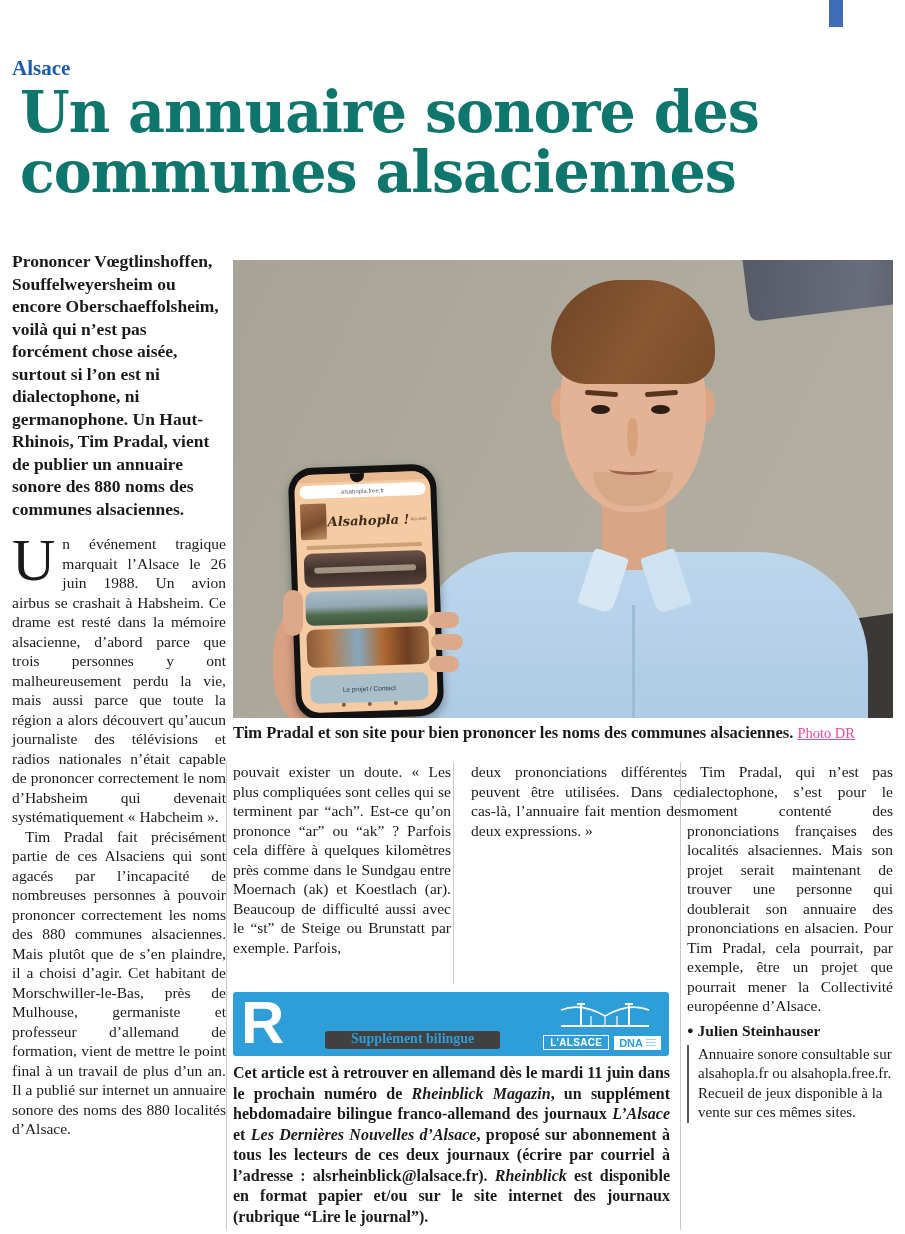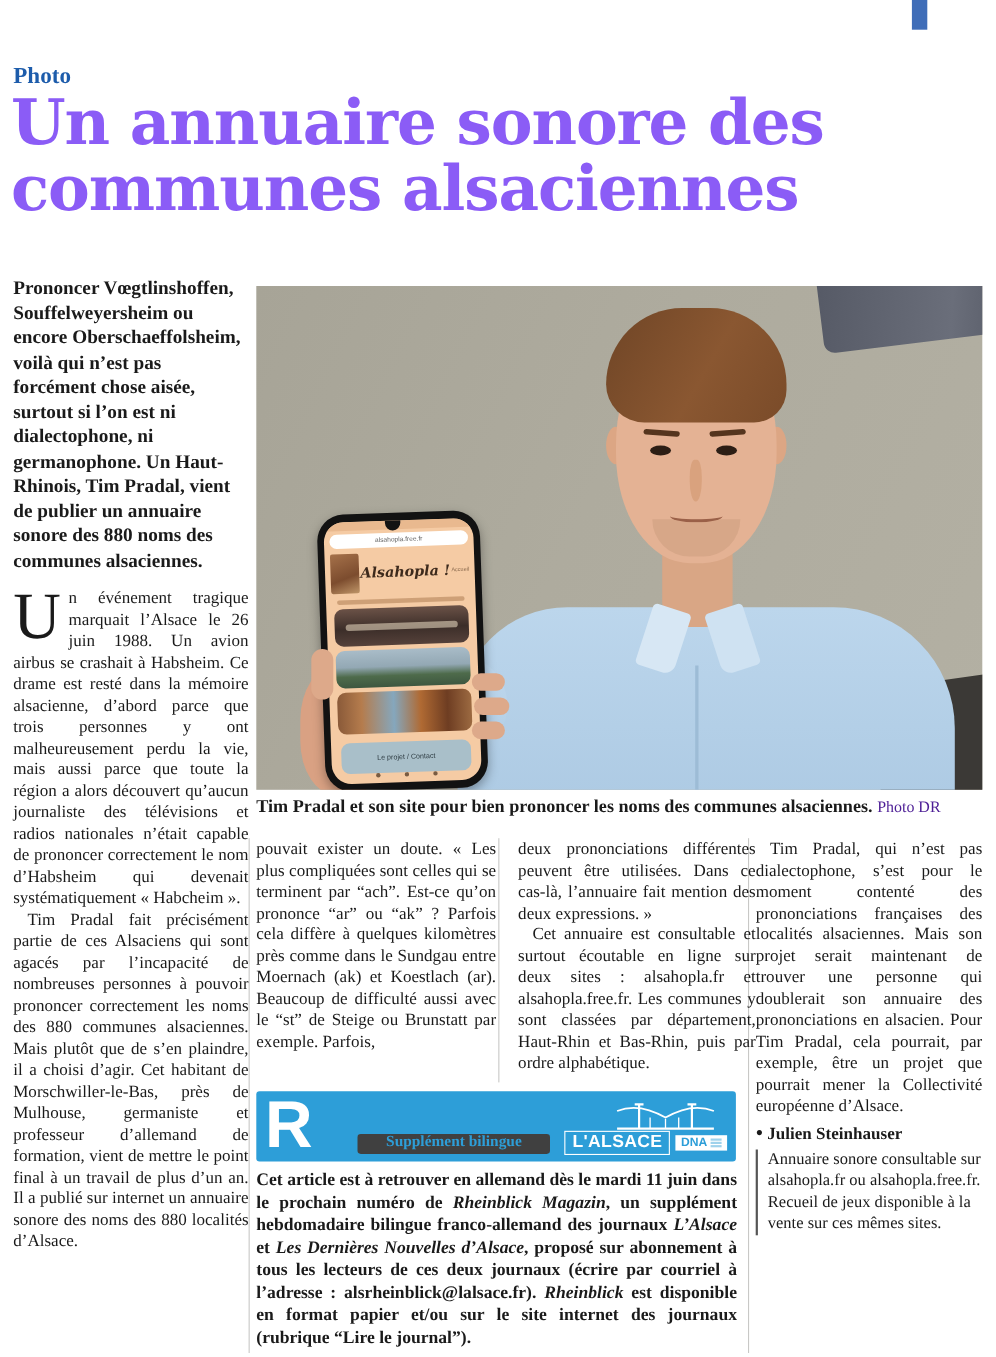--- a/index.html
+++ b/index.html
@@ -5,23 +5,23 @@
   * { margin:0; padding:0; box-sizing:border-box; }
   html,body { background:#ffffff; }
   .page {
     position:relative; width:905px; height:1234px; background:#fff;
     font-family:"Liberation Serif", serif; color:#1a1a1a; overflow:hidden;
   }
   
   .top-tab { position:absolute; left:829px; top:0; width:14px; height:27px; background:#3f6db8; }
   .kicker { position:absolute; left:12px; top:56px; font-size:21px; font-weight:bold; color:#1d5cab; }
   .headline {
-    position:absolute; left:10px; top:82px; width:830px;
+    position:absolute; left:20px; top:82px; width:830px;
     font-family:"DejaVu Serif", serif; font-weight:bold; font-size:57px; line-height:60px;
-    letter-spacing:-1px; color:#8b5cf6;
+    letter-spacing:-1px; color:#0f766e;
   }
   
   .col1 { position:absolute; left:12px; top:250px; width:214px; }
   .lead { font-size:17.5px; line-height:22.5px; font-weight:bold; text-align:left; }
   .body-p { font-size:15.5px; line-height:19.5px; text-align:justify; hyphens:auto; }
   .mt { margin-top:14px; }
   .indent { text-indent:13px; }
   .dropcap { float:left; font-size:60px; line-height:47px; padding:3px 7px 0 0; font-weight:400; }
   .subhead {
     margin:12px 13px 10px 13px; padding:8px 0 9px 0;
@@ -78,53 +78,53 @@
   .b1::after { content:""; position:absolute; left:8%; top:40%; width:84%; height:6px; background:rgba(240,225,200,.55); border-radius:3px; }
   .b2 { height:34px; background:linear-gradient(180deg,#a9bcc8 0%,#93a8b4 45%,#4e6b4b 70%,#3e5740 100%); }
   .b3 { height:38px; background:linear-gradient(90deg,#8a5a39 0%,#b57c4d 18%,#85a7bd 42%,#b06a33 62%,#6e3d22 82%,#9c6a41 100%); }
   .proj-btn { margin:8px 9px 0 9px; height:28px; background:#a9bfc9; border-radius:8px; display:flex; align-items:center; justify-content:center;
               font-family:"Liberation Sans",sans-serif; font-size:6.5px; color:#2f3d44; }
   .navdots { position:absolute; bottom:5px; left:0; width:100%; display:flex; justify-content:center; gap:22px; }
   .navdots i { width:4px; height:4px; border-radius:50%; background:#7a5c42; }
   
   .caption { position:absolute; left:233px; top:723px; width:662px; font-size:16.5px; line-height:20px; }
   .caption b { font-weight:bold; }
-  .credit { font-size:14.5px; color:#4c1d95; }
+  .credit { font-size:14.5px; color:#ec4899;text-decoration:underline; }
   
   .colx { position:absolute; top:762px; }
   .col2 { left:233px; width:218px; }
   .col3 { left:455px; width:216px;margin-left:16px; }
   .col4 { left:687px; width:206px; }
   .author { margin-top:6px; font-size:15.5px; font-weight:bold; }
   .author .bullet { font-size:11px; vertical-align:2px; }
   .note { margin-top:5px; border-left:2px solid #555; padding-left:9px; font-size:15px; line-height:19.5px; }
   
   .rb-box { position:absolute; left:233px; top:992px; width:436px; height:64px; background:#2d9ed8; border-radius:3px;
             font-family:"Liberation Sans",sans-serif; color:#fff; overflow:hidden; }
   .rb-r { position:absolute; left:8px; top:-4px; font-size:60px; font-weight:800; }
   .rb-name { position:absolute; left:56px; top:2px; font-size:37px; font-weight:800; letter-spacing:.5px; }
   .rb-pill { position:absolute; left:92px; bottom:7px; background:#404040; color:#2d9ed8; font-family:"Liberation Serif",serif;
              font-weight:bold; font-size:14px; padding:0 26px 2px 26px; border-radius:3px; }
   .rb-bridge { position:absolute; right:18px; top:4px; }
   .rb-logos { position:absolute; right:8px; bottom:6px; display:flex; gap:5px; align-items:center; }
-  .rb-alsace { border:1.5px solid #fff; font-size:16px; font-weight:bold; padding:1px 6px; letter-spacing:.3px;text-align:right; }
+  .rb-alsace { border:1.5px solid #fff; font-size:10px; font-weight:bold; padding:1px 6px; letter-spacing:.3px;text-align:right; }
   .rb-dna { background:#fff; color:#2d9ed8; font-size:11px; font-weight:800; padding:1px 5px; display:flex; align-items:center; gap:3px; }
   .rb-dna .lines { display:inline-block; width:10px; }
   .rb-dna .lines i { display:block; height:1.5px; background:#9fd2ec; margin:1.5px 0; }
   
   .promo { position:absolute; left:233px; top:1063px; width:437px; font-size:16px; line-height:20.5px; font-weight:bold; text-align:justify; }
 </style>
 </head>
 <body>
 
 <div class="page">
 
   <div class="top-tab"></div>
 
-  <div class="kicker">Photo</div>
+  <div class="kicker">Alsace</div>
   <h1 class="headline">Un annuaire sonore des communes alsaciennes</h1>
 
   <div class="col1">
     <p class="lead">Prononcer Vœgtlinshoffen, Souffelweyersheim ou encore Oberschaeffolsheim, voilà qui n’est pas forcément chose aisée, surtout si l’on est ni dialectophone, ni germanophone. Un Haut-Rhinois, Tim Pradal, vient de publier un annuaire sonore des 880 noms des communes alsaciennes.</p>
     <p class="body-p mt"><span class="dropcap">U</span><span>n événement tragique marquait l’Alsace le 26 juin 1988. Un avion airbus se crashait à Habsheim. Ce drame est resté dans la mémoire alsacienne, d’abord parce que trois personnes y ont malheureusement perdu la vie, mais aussi parce que toute la région a alors découvert qu’aucun journaliste des télévisions et radios nationales n’était capable de prononcer correctement le nom d’Habsheim qui devenait systématiquement « Habcheim ».</span></p>
     <p class="body-p indent">Tim Pradal fait précisément partie de ces Alsaciens qui sont agacés par l’incapacité de nombreuses personnes à pouvoir prononcer correctement les noms des 880 communes alsaciennes. Mais plutôt que de s’en plaindre, il a choisi d’agir. Cet habitant de Morschwiller-le-Bas, près de Mulhouse, germaniste et professeur d’allemand de formation, vient de mettre le point final à un travail de plus d’un an. Il a publié sur internet un annuaire sonore des noms des 880 localités d’Alsace.</p>
 
   </div>
 
   <div class="photo">
@@ -181,21 +181,20 @@
   <div class="vrule" style="left:226px; top:762px; height:468px;"></div>
   <div class="vrule" style="left:453px; top:762px; height:222px;"></div>
   <div class="vrule" style="left:680px; top:762px; height:468px;"></div>
 
   <div class="colx col2">
     <p class="body-p">pouvait exister un doute. « Les plus compliquées sont celles qui se terminent par “ach”. Est-ce qu’on prononce “ar” ou “ak” ? Parfois cela diffère à quelques kilomètres près comme dans le Sundgau entre Moernach (ak) et Koestlach (ar). Beaucoup de difficulté aussi avec le “st” de Steige ou Brunstatt par exemple. Parfois,</p>
   </div>
 
   <div class="colx col3">
     <p class="body-p">deux prononciations différentes peuvent être utilisées. Dans ce cas-là, l’annuaire fait mention des deux expressions. »</p>
-    <p class="body-p indent">Cet annuaire est consultable et surtout écoutable en ligne sur deux sites : alsahopla.fr et alsahopla.free.fr. Les communes y sont classées par département, Haut-Rhin et Bas-Rhin, puis par ordre alphabétique.</p>
   </div>
 
   <div class="colx col4">
     <p class="body-p indent">Tim Pradal, qui n’est pas dialectophone, s’est pour le moment contenté des prononciations françaises des localités alsaciennes. Mais son projet serait maintenant de trouver une personne qui doublerait son annuaire des prononciations en alsacien. Pour Tim Pradal, cela pourrait, par exemple, être un projet que pourrait mener la Collectivité européenne d’Alsace.</p>
     <p class="author"><span class="bullet">●</span> <span>Julien Steinhauser</span></p>
     <p class="note">Annuaire sonore consultable sur alsahopla.fr ou alsahopla.free.fr. Recueil de jeux disponible à la vente sur ces mêmes sites.</p>
   </div>
 
   <div class="rb-box">
     <div class="rb-r">R</div>

